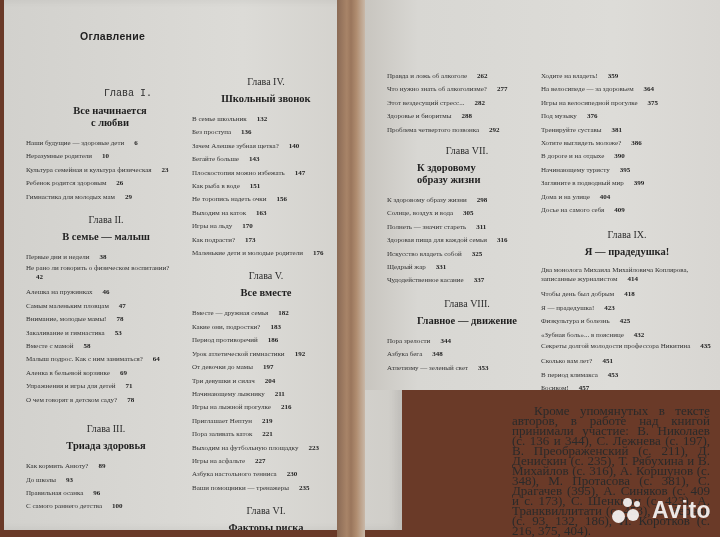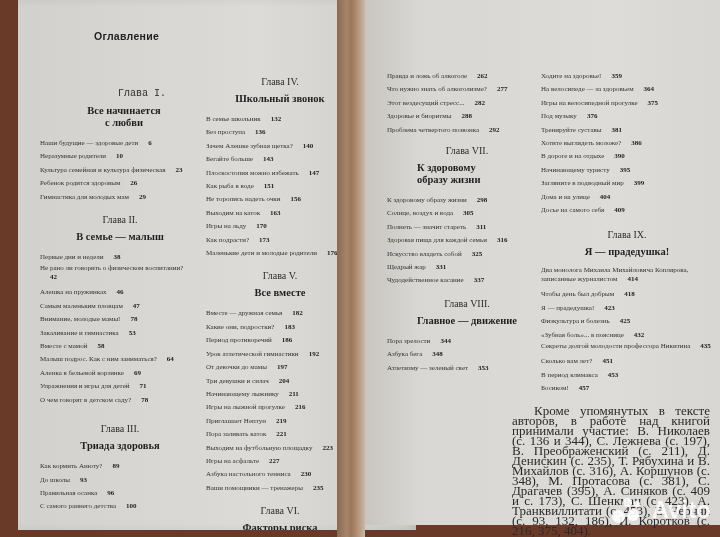--- a/index.html
+++ b/index.html
@@ -8,30 +8,30 @@
     background: #6a3a28;
     font-family: "Liberation Serif", "DejaVu Serif", serif;
     color: #2b2b2b;
   }
   .page {
     position: absolute; top: 0; height: 530px;
     background: #d7d6d2;
     overflow: hidden;
   }
   .page-left {
-    left: 18px; width: 398px;
+    left: 4px; width: 398px;
     background: linear-gradient(to right, #d2d1cd 0%, #dcdbd7 60%, #cfcdc8 100%);
     box-shadow: inset -6px 0 8px rgba(0,0,0,0.08);
   }
   .spine {
     position: absolute; left: 337px; top: 0; width: 28px; height: 537px;
     background: linear-gradient(to right, #8a6a55 0%, #a88468 35%, #9a765c 50%, #b08d70 70%, #c9b8a8 100%);
   }
   .page-right {
-    left: 365px; width: 355px; height: 525px;
+    left: 365px; width: 355px; height: 390px;
     background: linear-gradient(to right, #c8c5bf 0%, #d8d7d3 15%, #dddcd8 70%, #d8d6d2 100%);
   }
   .col { position: absolute; }
   .entry {
     font-size: 7px; line-height: 13.4px; white-space: nowrap;
     color: #333;
   }
   .entry.wrap { white-space: normal; line-height: 9px; margin-bottom: 4px; }
   .entry .pg { font-weight: bold; margin-left: 10px; color: #222; }
   .chapter-label {
@@ -176,21 +176,21 @@
     <div class="chapter-title">Главное — движение</div>
     <div>
         <div class="entry"><span>Пора зрелости</span><span class="pg">344</span></div>
         <div class="entry"><span>Азбука бега</span><span class="pg">348</span></div>
         <div class="entry"><span>Атлетизму — зеленый свет</span><span class="pg">353</span></div>
       </div>
   </div>
 
   <div class="col" style="left:176px; top:70px; width:172px;">
     <div>
-        <div class="entry"><span>Ходите на здоровье!</span><span class="pg">359</span></div>
+        <div class="entry"><span>Ходите на владеть!</span><span class="pg">359</span></div>
         <div class="entry"><span>На велосипеде — за здоровьем</span><span class="pg">364</span></div>
         <div class="entry"><span>Игры на велосипедной прогулке</span><span class="pg">375</span></div>
         <div class="entry"><span>Под музыку</span><span class="pg">376</span></div>
         <div class="entry"><span>Тренируйте суставы</span><span class="pg">381</span></div>
         <div class="entry"><span>Хотите выглядеть моложе?</span><span class="pg">386</span></div>
         <div class="entry"><span>В дороге и на отдыхе</span><span class="pg">390</span></div>
         <div class="entry"><span>Начинающему туристу</span><span class="pg">395</span></div>
         <div class="entry"><span>Загляните в подводный мир</span><span class="pg">399</span></div>
         <div class="entry"><span>Дома и на улице</span><span class="pg">404</span></div>
         <div class="entry"><span>Досье на самого себя</span><span class="pg">409</span></div>

